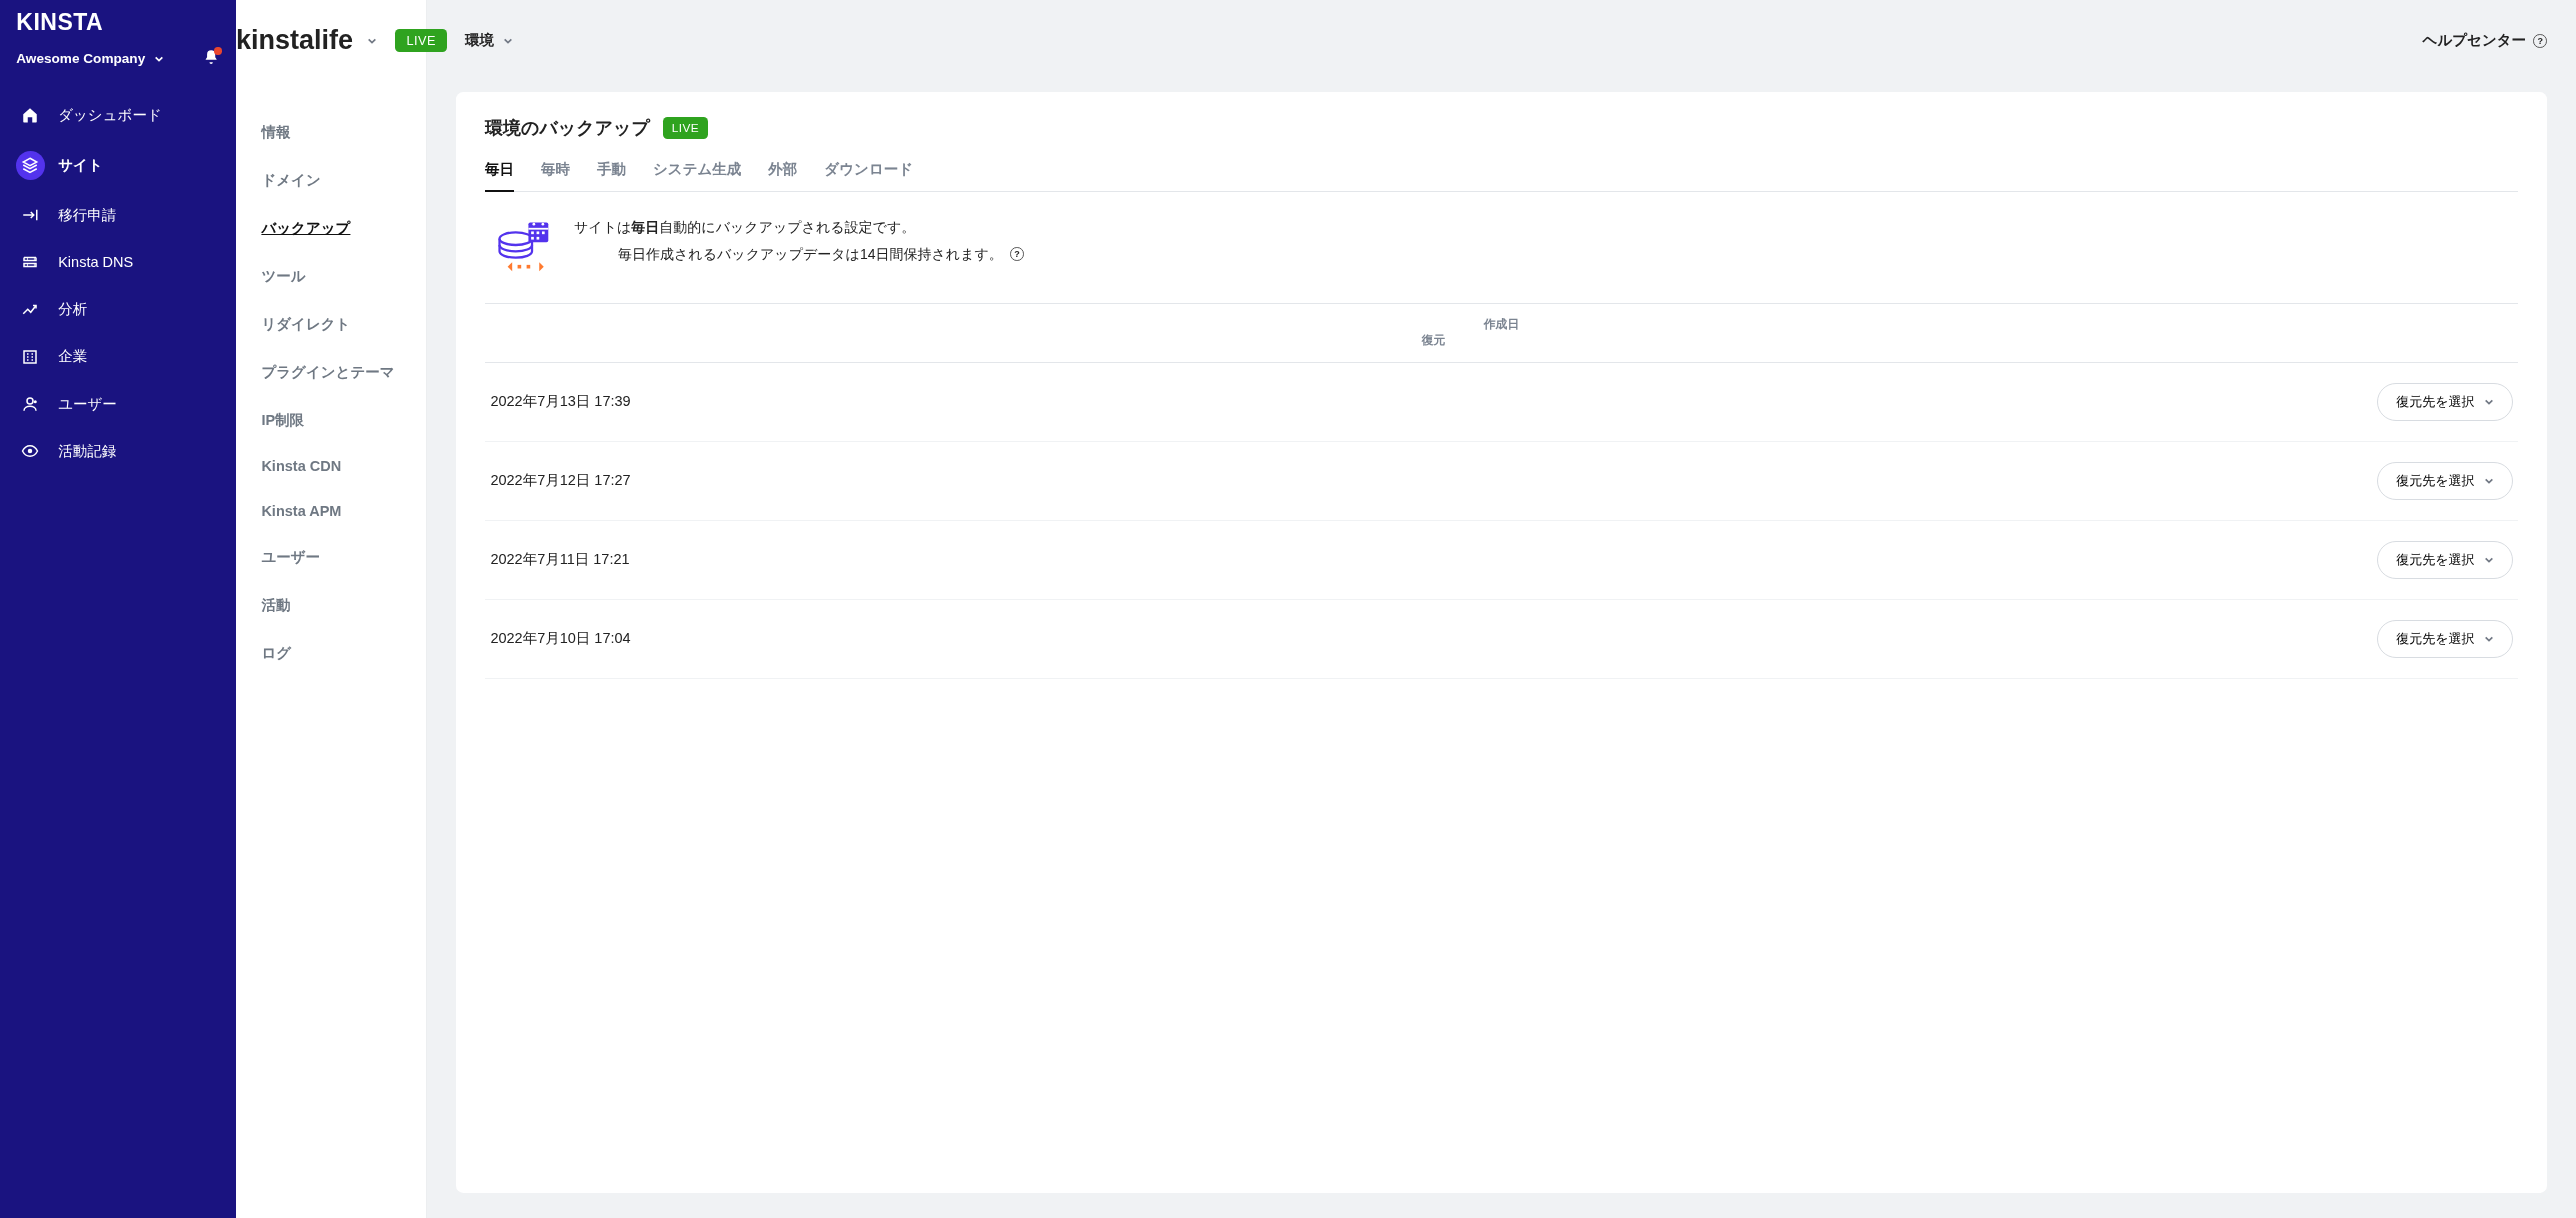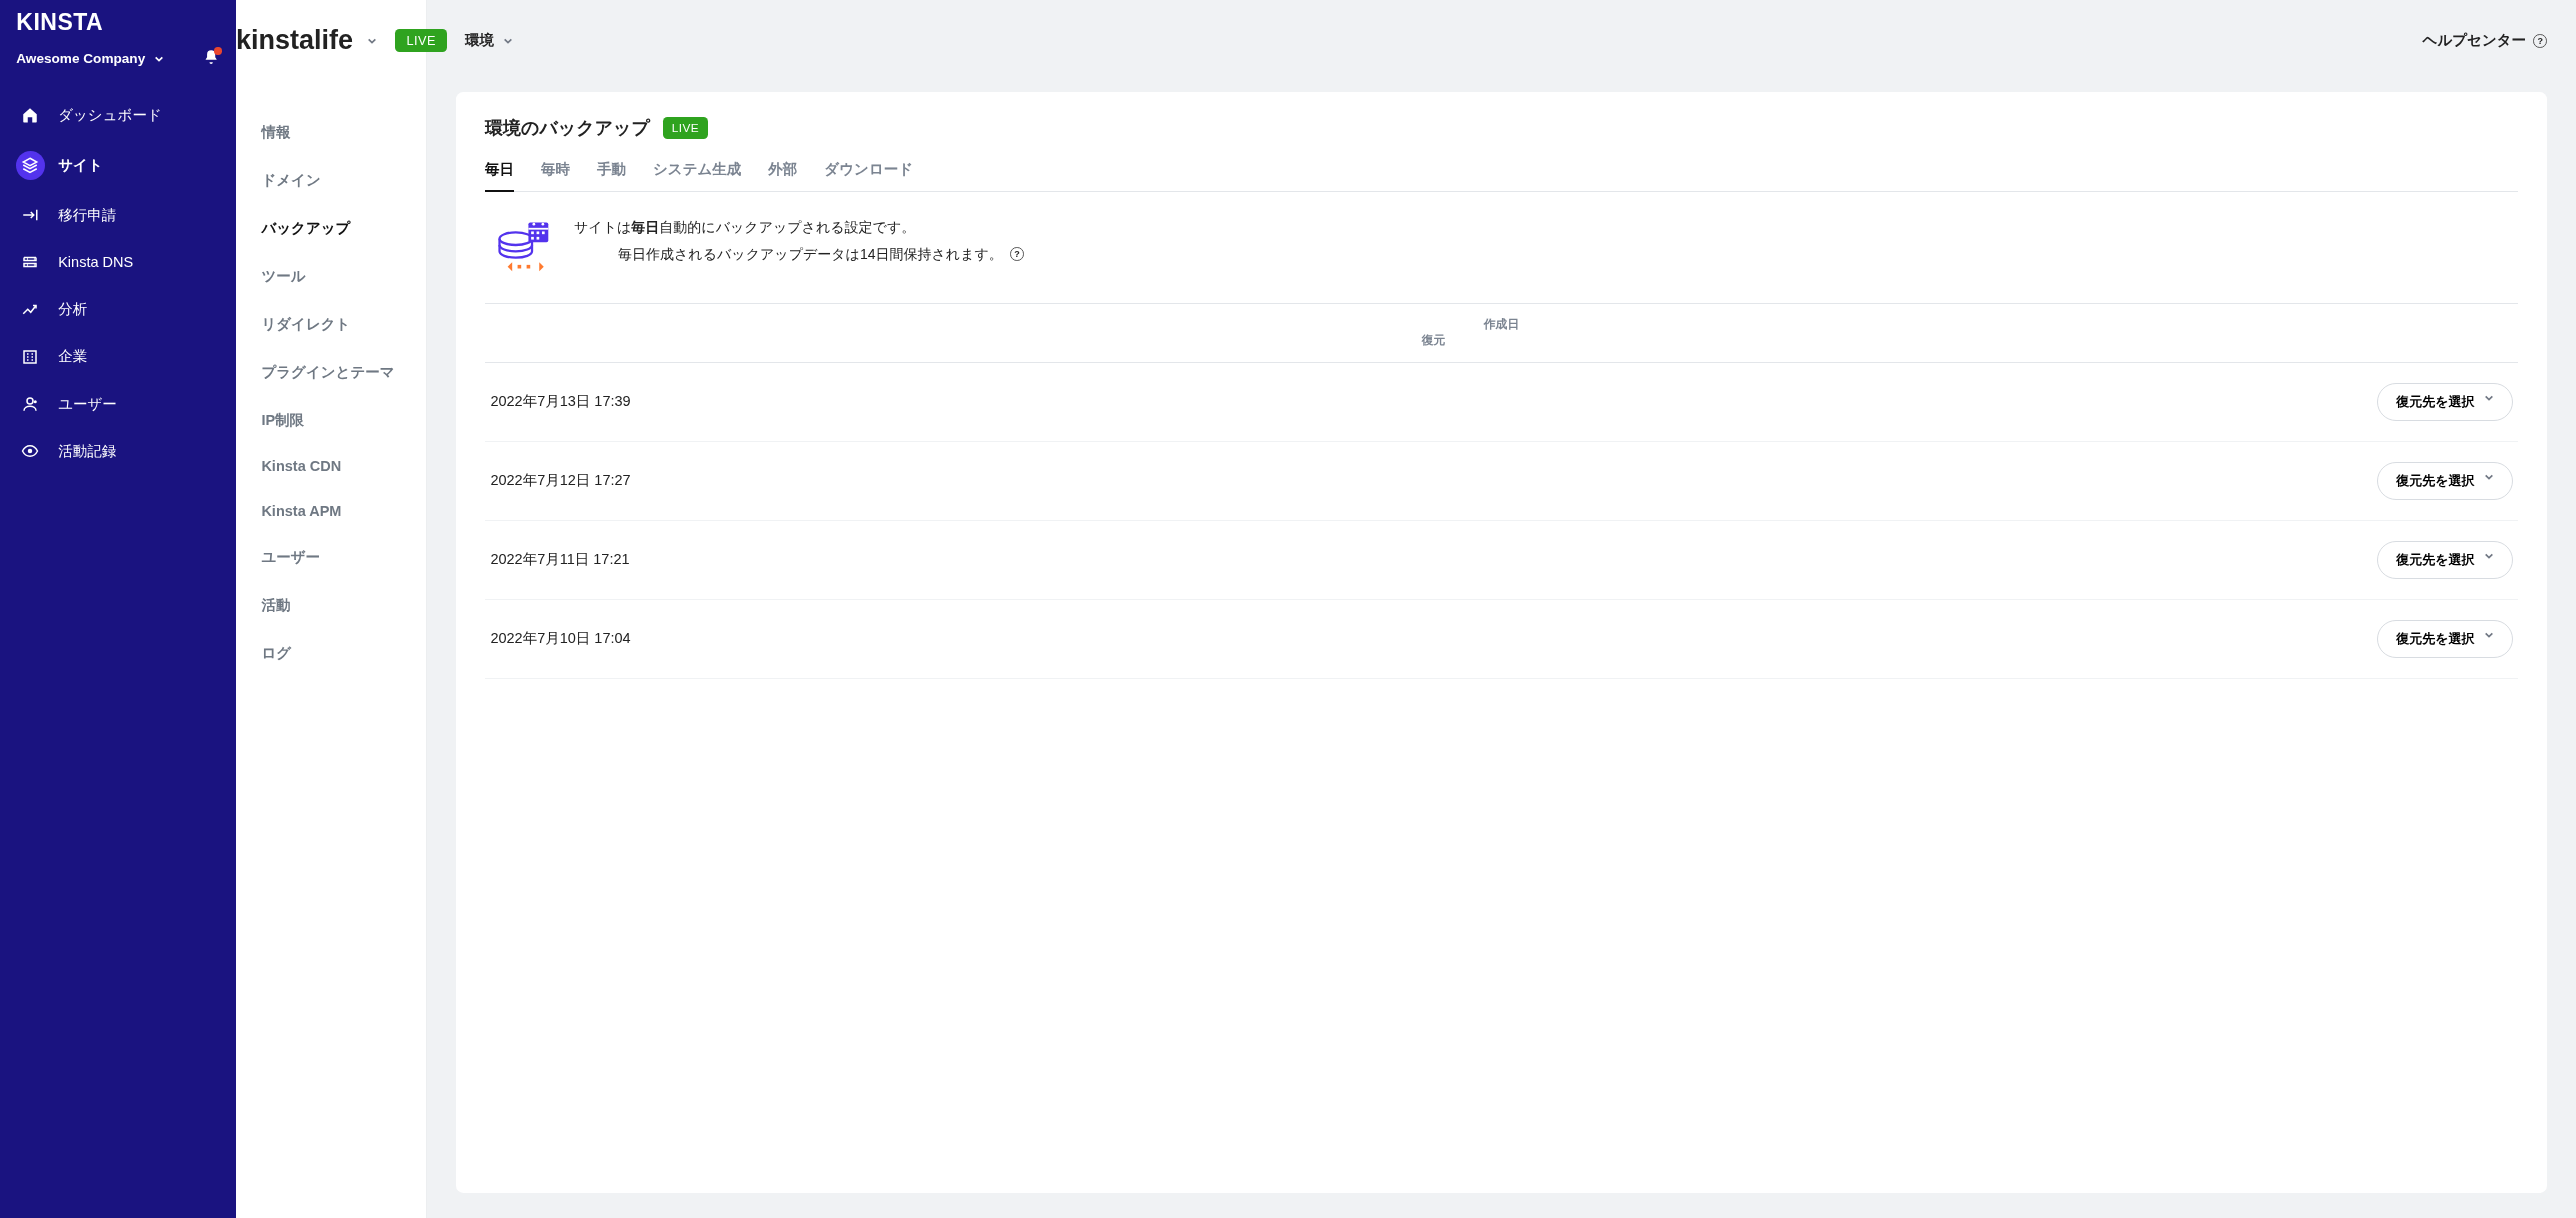--- a/index.html
+++ b/index.html
@@ -17,21 +17,21 @@
 .nav-list { display: flex; flex-direction: column; gap: 3.6px; padding: 9px 11px; }
 .nav-item { display: flex; align-items: center; gap: 16.3px; padding: 10px 7.3px; font-size: 14.5px; font-weight: 500; cursor: pointer; border-radius: 5.4px; }
 .nav-icon { width: 23.6px; height: 23.6px; display: flex; align-items: center; justify-content: center; }
 .nav-item.active .nav-icon { background: #5333ed; border-radius: 50%; width: 29px; height: 29px; margin-left: -2.7px; margin-right: -2.7px; }
 .nav-item.active { font-weight: 700; }
 
 
 .sidebar-secondary { width: 191px; background: #fff; flex-shrink: 0; padding: 26px 0; border-right: 0.9px solid #eceef0; }
 .sec-nav { display: flex; flex-direction: column; gap: 3.6px; padding: 84px 0 0 0; }
 .sec-item { padding: 12.7px 25.4px; font-size: 14.5px; color: #6f7883; font-weight: 600; cursor: pointer; }
-.sec-item.active { color: #111; font-weight: 700; }
+.sec-item.active { color: #111; font-weight: 700; text-decoration: underline; }
 
 
 .main { flex: 1; padding: 25.4px 29px; display: flex; flex-direction: column; }
 .main-header { display: flex; align-items: center; justify-content: space-between; margin-bottom: 36px; }
 .main-header-left { display: flex; align-items: center; gap: 18px; }
 .site-title { font-size: 27px; font-weight: 800; margin-left: -220px; }
 .chev-wrap { margin-left: -3.6px; }
 .live-badge { background: #2fa31f; color: #fff; font-size: 12.7px; font-weight: 400; padding: 4.5px 11px; border-radius: 4.5px; letter-spacing: 0.5px; }
 .live-badge.sm { font-size: 11.8px; padding: 3.6px 9px; }
 .env-select { display: flex; align-items: center; gap: 9px; font-size: 14.5px; font-weight: 600; }
@@ -47,21 +47,21 @@
 .tab.active::after { content: ""; position: absolute; left: 0; right: 0; bottom: -0.9px; height: 1.8px; background: #111; }
 
 .infobox { display: flex; align-items: flex-start; gap: 22px; padding: 3.6px 0 27px 9px; }
 .info-icon { flex-shrink: 0; }
 .info-text { display: flex; flex-direction: column; gap: 5.4px; font-size: 14px; line-height: 1.5; }
 .info-text .row2 { display: flex; align-items: center; gap: 7.3px; margin-left: 44px; }
 
 .table-head { display: flex; align-items: center; justify-content: space-between; padding: 12.7px 5.4px; font-size: 11.8px; color: #7b8491; font-weight: 600; border-top: 0.9px solid #e3e6ea; border-bottom: 0.9px solid #e3e6ea; flex-direction: column; }
 .table-row { display: flex; align-items: center; justify-content: space-between; padding: 20px 5.4px; border-bottom: 0.9px solid #f0f2f4; }
 .cell-date { font-size: 14.5px; font-weight: 500; }
-.restore-btn { display: flex; align-items: flex-start; gap: 9px; background: #fff; border: 0.9px solid #d8dce1; border-radius: 22px; padding: 9px 18px; font-size: 13px; font-weight: 700; cursor: pointer; }
+.restore-btn { display: flex; align-items: center; gap: 9px; background: #fff; border: 0.9px solid #d8dce1; border-radius: 22px; padding: 9px 18px; font-size: 13px; font-weight: 400; cursor: pointer; }
 
 .chev { width: 10px; height: 10px; }
 .chev path { stroke: #717884; stroke-width: 2; fill: none; }
 .icon-q { width: 13.6px; height: 13.6px; border: 1.4px solid #555; border-radius: 50%; display: inline-flex; align-items: center; justify-content: center; font-size: 9px; font-weight: 700; }
 
 b { font-weight: 700; }
 </style>
 </head>
 <body>
 

